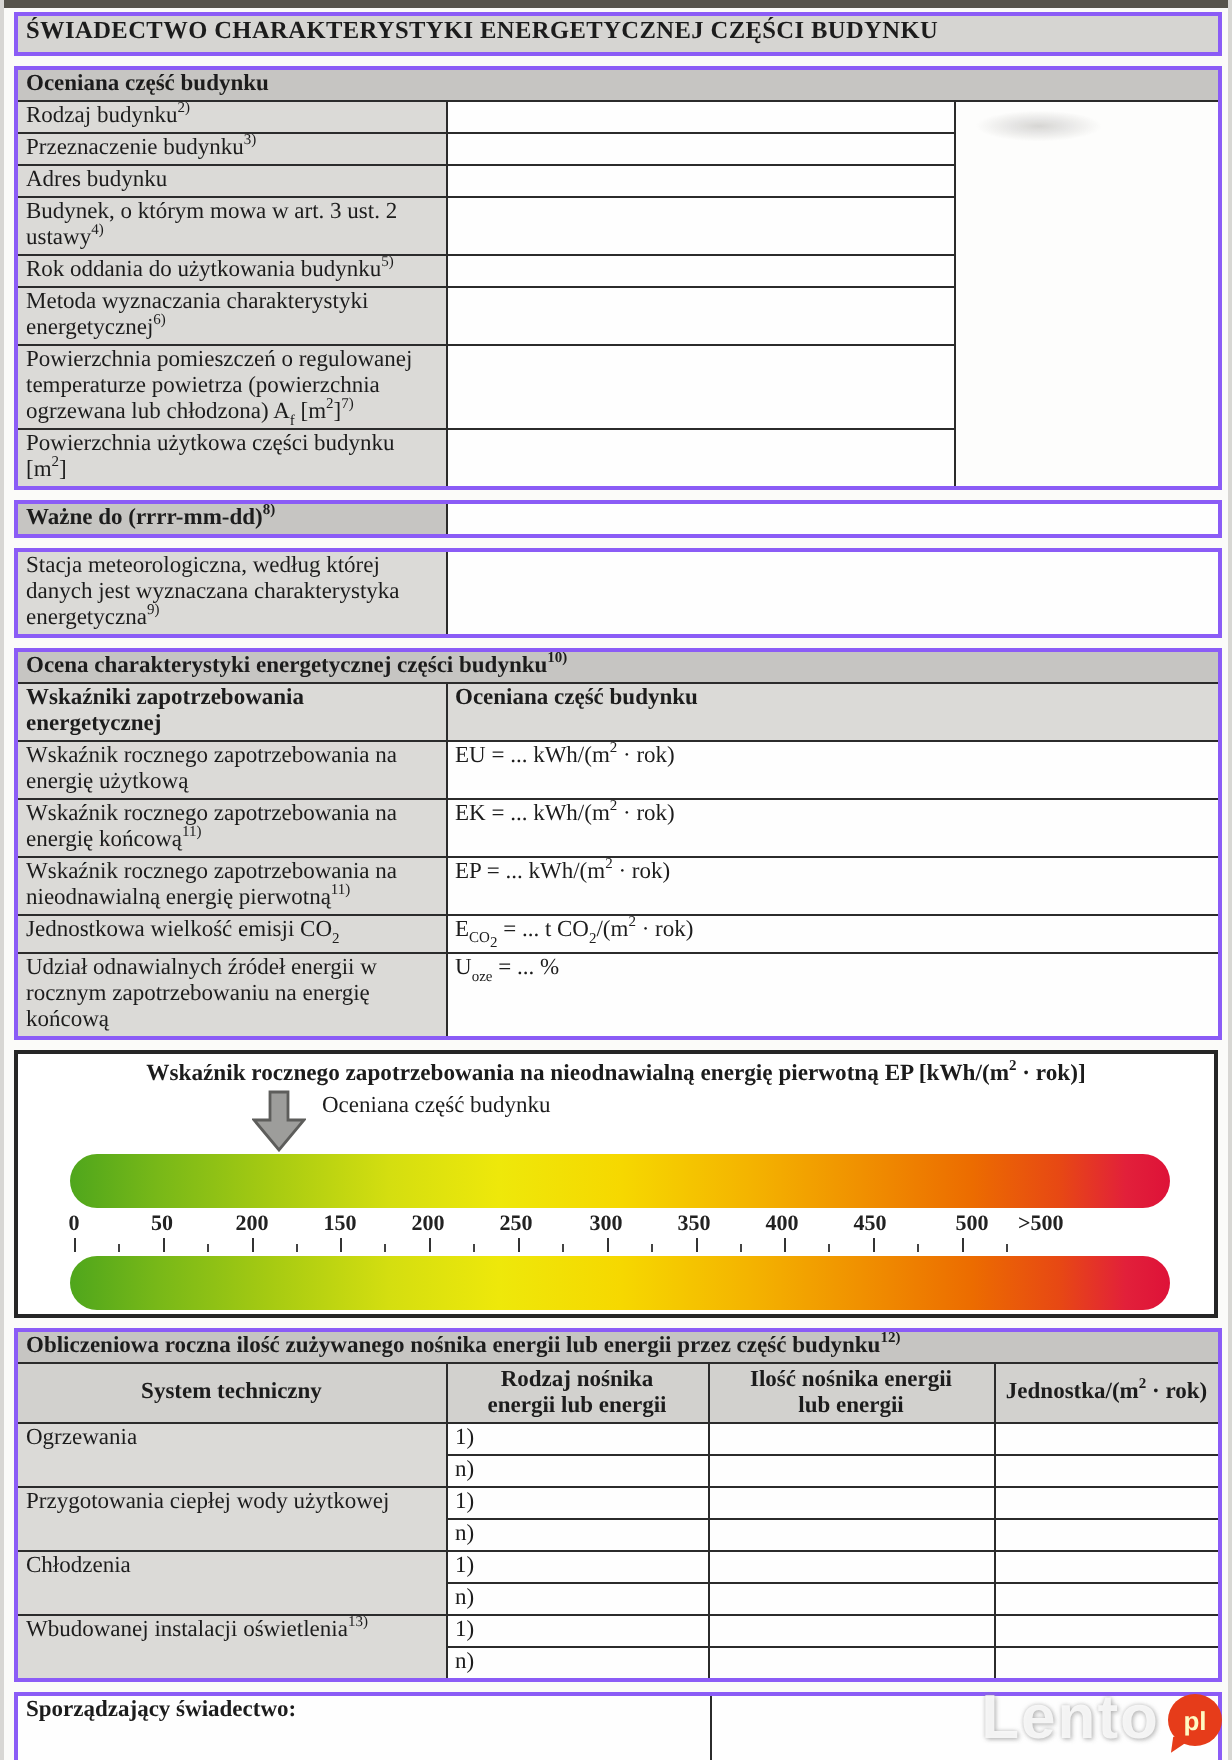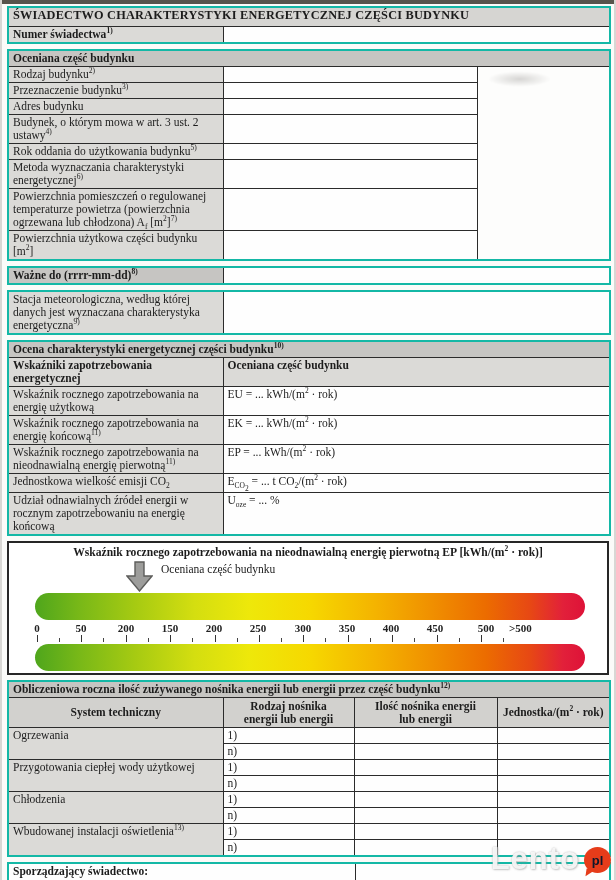--- a/index.html
+++ b/index.html
@@ -7,21 +7,21 @@
     width:616px;height:880px;position:relative;overflow:hidden;
     background:#fbfbf9;color:#1c1c1c;
     font-family:"Liberation Serif","DejaVu Serif",serif;
     font-size:11.5px;line-height:13px;
   }
   .top-strip{position:absolute;top:0;left:0;width:616px;height:4px;background:#57544c;}
   .edge{position:absolute;top:0;bottom:0;width:2px;background:#d8d7d4;}
   .edge-l{left:0;} .edge-r{right:0;}
   .content{position:absolute;top:6px;left:7px;width:602px;}
 
-  table{border-collapse:collapse;table-layout:fixed;width:602px;margin-bottom:5px;border:2px solid #14b8a6;}
+  table{border-collapse:collapse;table-layout:fixed;width:602px;margin-bottom:5px;border:2px solid #8b5cf6;}
   td,th{border:1px solid #2b2b2b;padding:1px 4px;vertical-align:top;text-align:left;overflow:hidden;font-weight:normal;}
   sup{font-size:7.5px;line-height:0;}
   sub{font-size:7.5px;line-height:0;}
   .b{font-weight:bold;}
   .doc-title{background:#d6d5d2;font-weight:bold;font-size:12.3px;letter-spacing:.2px;height:16px;}
   .sec-head{background:#c6c5c2;font-weight:bold;height:13px;}
   .lbl{background:#dbdad7;}
   .col-head{background:#d2d1ce;font-weight:bold;text-align:center;vertical-align:middle;}
   .val{background:#fefefe;}
   .photo-cell{
@@ -62,21 +62,21 @@
   .watermark{position:absolute;right:5px;bottom:7px;display:flex;align-items:center;z-index:5;}
   .wm-text{
     font-family:"Liberation Sans","DejaVu Sans",sans-serif;font-weight:bold;font-size:31px;
     color:rgba(248,248,248,.92);letter-spacing:1px;
     text-shadow:0 0 2px rgba(140,140,140,.55), 1px 1px 2px rgba(160,160,160,.45);
   }
   .wm-badge{
     position:relative;width:27px;height:26px;margin-left:4px;margin-top:4px;
     background:#e63c1a;border-radius:50%;
     display:flex;align-items:center;justify-content:center;
-    font-family:"Liberation Sans","DejaVu Sans",sans-serif;font-weight:bold;font-size:13px;color:#0f172a;
+    font-family:"Liberation Sans","DejaVu Sans",sans-serif;font-weight:bold;font-size:13px;color:#fef9c3;
   }
   .wm-badge::after{
     content:"";position:absolute;left:2px;bottom:-4px;width:0;height:0;
     border-left:9px solid #e63c1a;border-bottom:8px solid transparent;
     transform:rotate(8deg);
   }
 </style>
 </head>
 <body>
 
@@ -87,24 +87,20 @@
 <div class="content">
 
   <table>
     <colgroup>
         <col style="width:215px">
         <col style="width:387px">
       </colgroup>
     <tbody>
         <tr>
       <td class="doc-title" colspan="2">ŚWIADECTWO CHARAKTERYSTYKI ENERGETYCZNEJ CZĘŚCI BUDYNKU</td>
-    </tr>
-    <tr>
-      <td class="lbl b h13">Numer świadectwa<sup>1)</sup></td>
-      <td class="val"></td>
     </tr>
   </tbody>
     </table>
 
   <table>
     <colgroup>
         <col style="width:215px">
         <col style="width:254px">
         <col style="width:133px">
       </colgroup>

